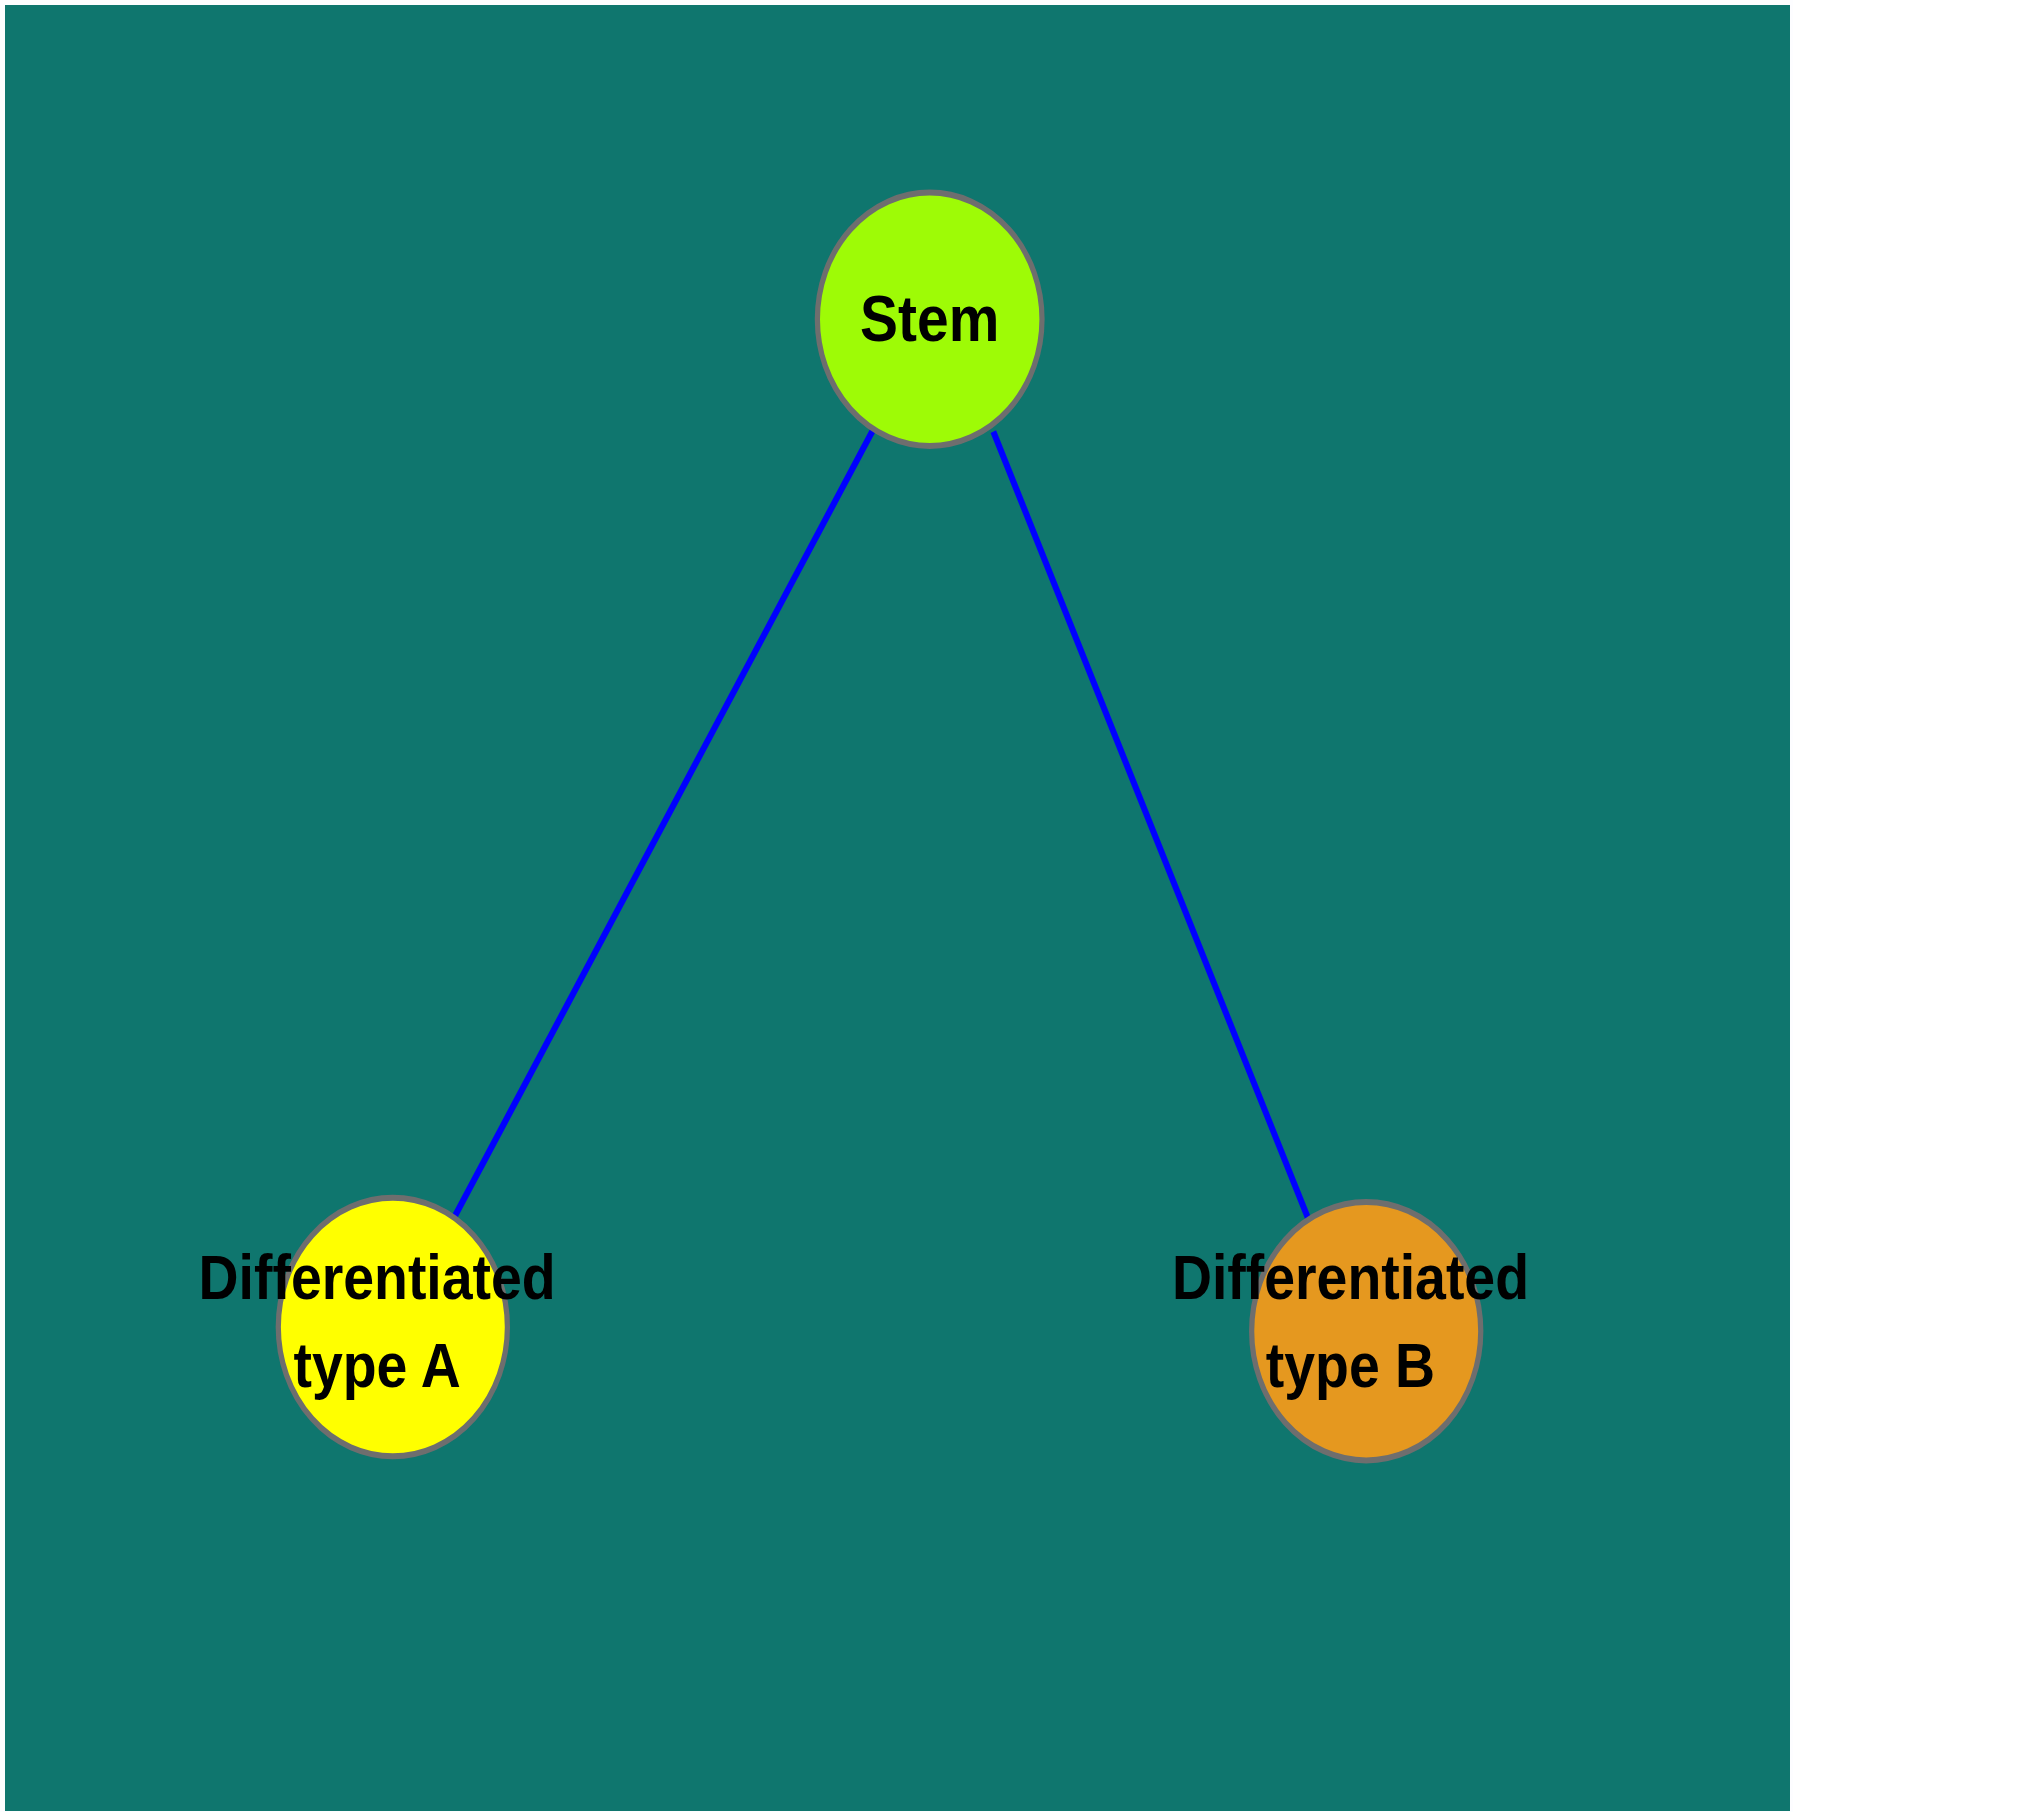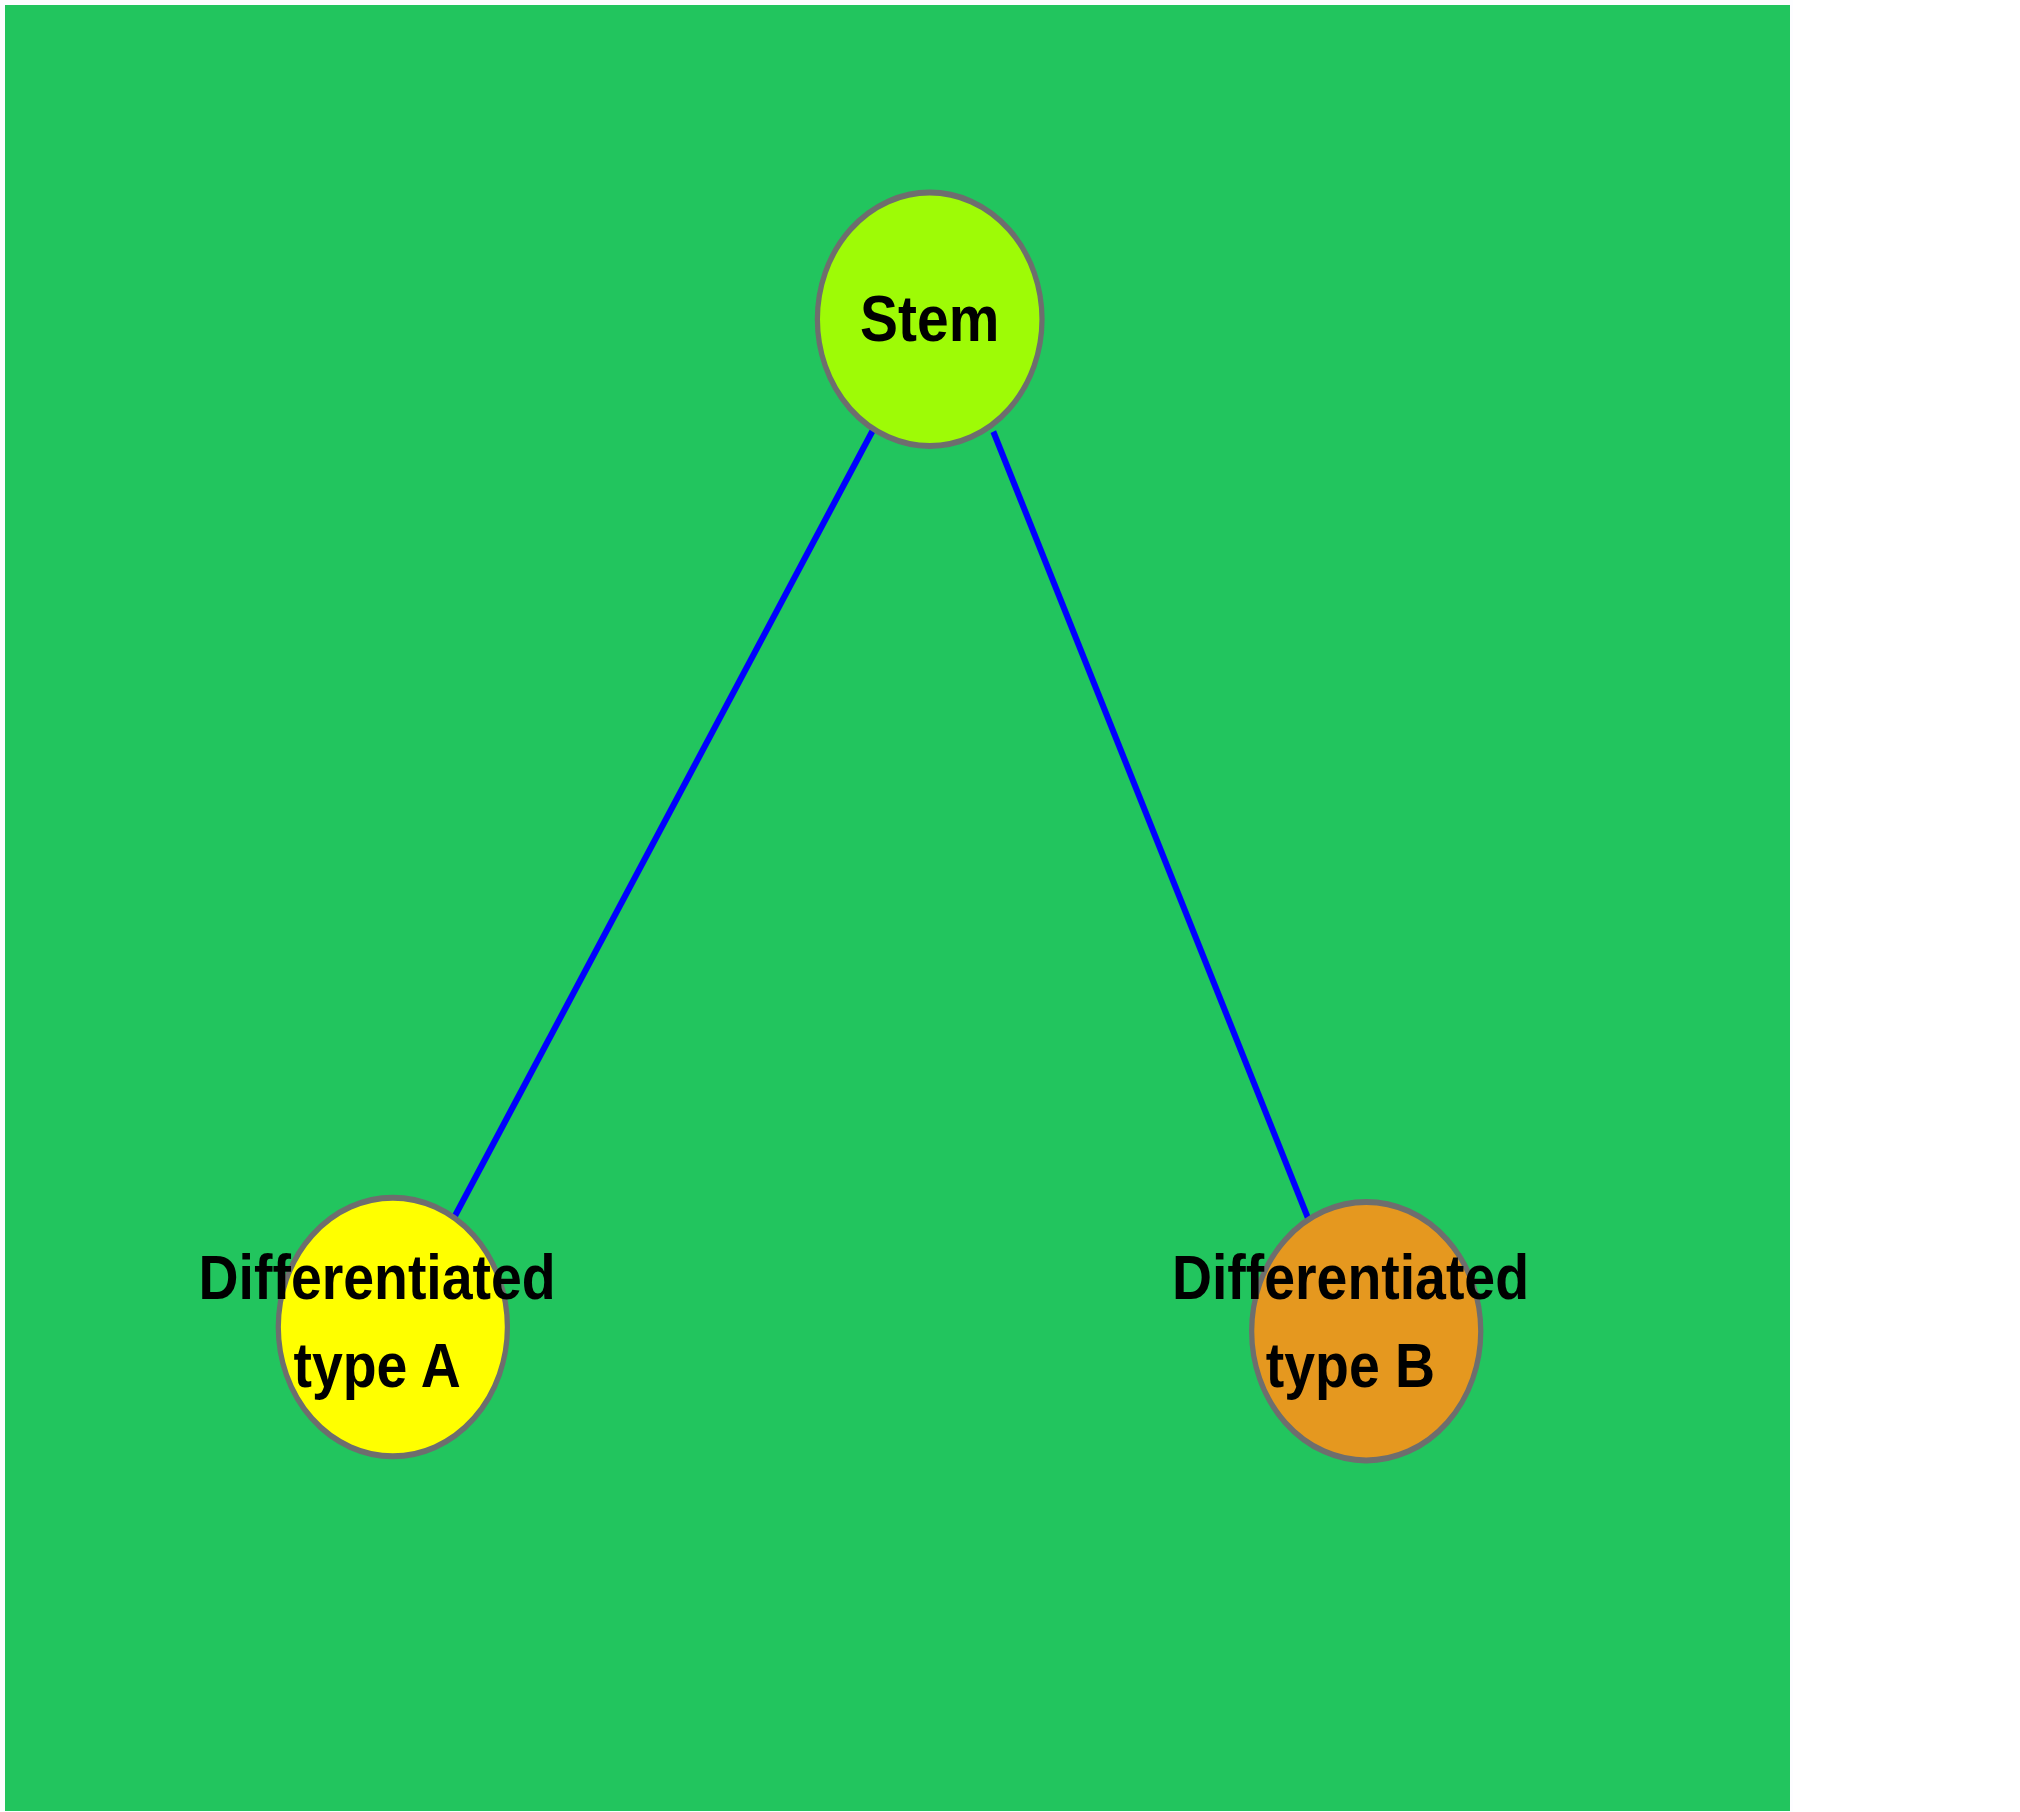--- a/index.html
+++ b/index.html
@@ -47,21 +47,21 @@
     dominant-baseline: middle;
     white-space: pre;
   }
   .label-stem   { font-size: 76px; }
   .label-typeA  { font-size: 74px; }
   .label-typeB  { font-size: 74px; }
 </style>
 </head>
 <body>
 
-<div id="canvas" style="width: 1793px; height: 1812px; background: #22c55e; border-color: rgb(253, 253, 255);">
+<div id="canvas" style="width: 1793px; height: 1812px; background: #0f766e; border-color: rgb(253, 253, 255);">
   <svg id="graph-svg" viewBox="0 0 2384 2138" preserveAspectRatio="none">
 
     <g>
         <line class="edge-line" x1="1160" y1="502" x2="600" y2="1435" stroke="#0000ff" stroke-width="8"></line>
         <line class="edge-line" x1="1320" y1="505" x2="1742" y2="1440" stroke="#0000ff" stroke-width="8"></line>
       </g>
 
     <g>
         <g>
           <circle class="node-circle" cx="1235" cy="372" r="150" fill="#9efb06" stroke="#6e6e6e" stroke-width="7"></circle>

